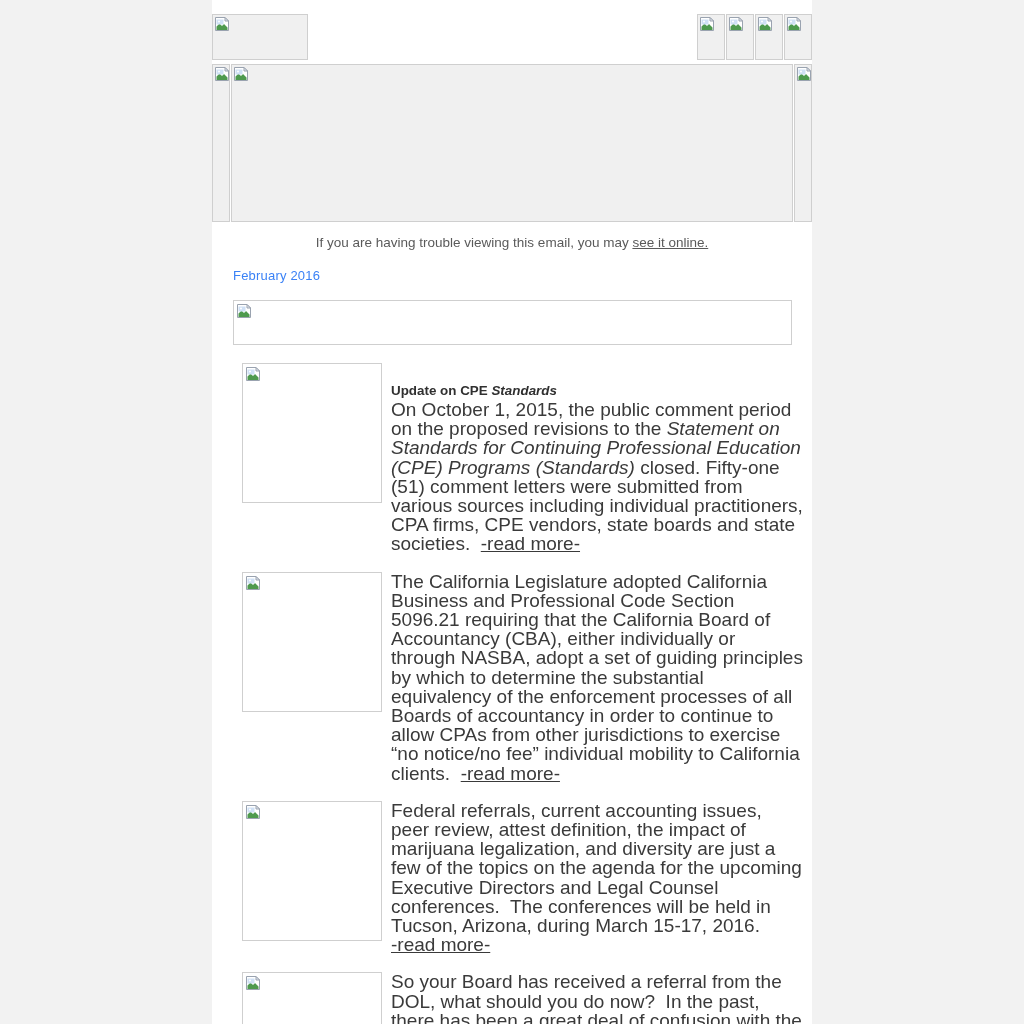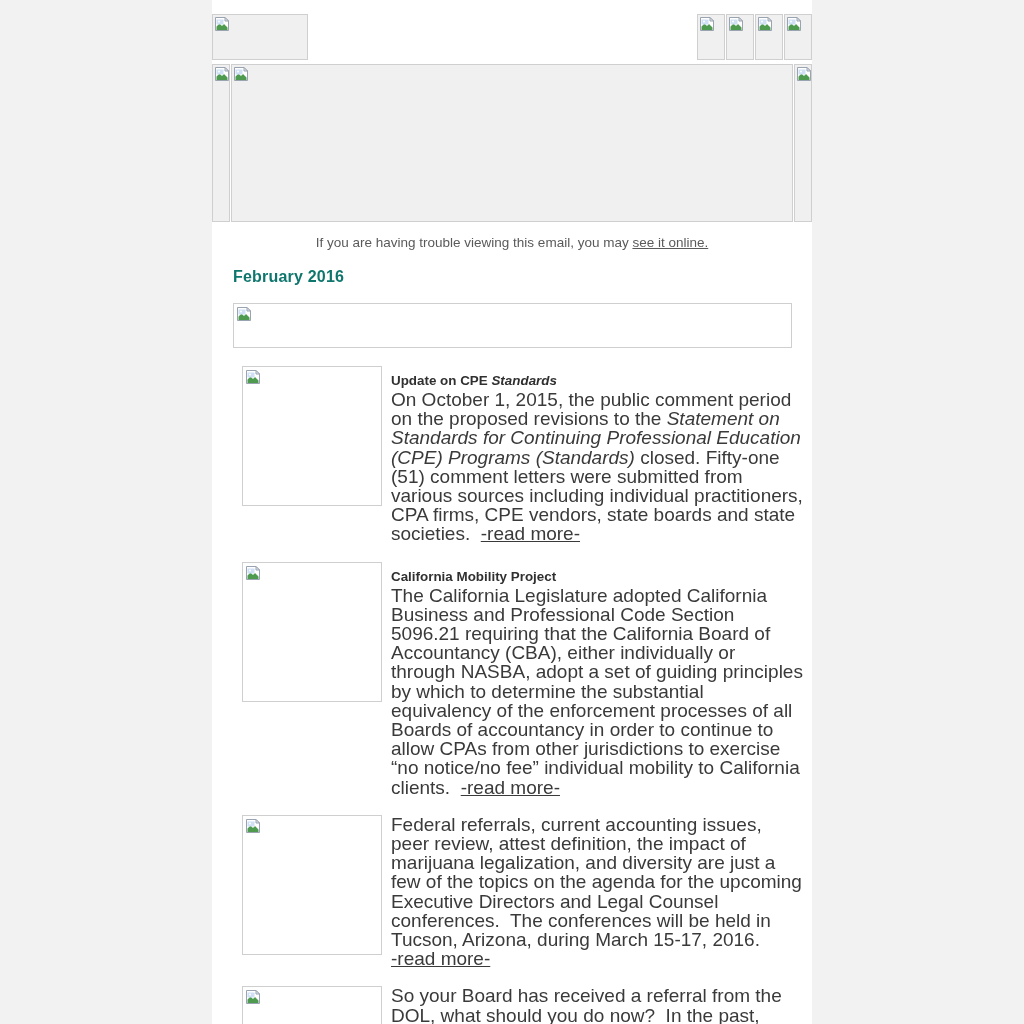--- a/index.html
+++ b/index.html
@@ -96,23 +96,23 @@
     padding: 12px 0 0 0;
     line-height: 18px;
   }
   .view-notice a {
     color: #5a5a5a;
     text-decoration: underline;
   }
 
   
   .issue-date {
-    font-size: 16px;
-    font-weight: bold;
-    color: #0f766e;
+    font-size: 13px;
+    font-weight: normal;
+    color: #3b82f6;
     padding: 16px 0 0 21px;
     letter-spacing: .2px;
   }
 
   
   .banner-slot {
     margin: 17px 20px 0 21px;
     height: 45px;
     border: 1px solid #cfcfcf;
     background: #ffffff;
@@ -140,21 +140,21 @@
   }
   .article-body {
     margin-left: 9px;
     flex: 1 1 auto;
   }
   .article-title {
     font-size: 13.4px;
     font-weight: bold;
     color: #303030;
     line-height: 19px;
-    margin: 5px 0 0 0;
+    margin: 18px 0 0 0;
   }
   .article-title em {
     font-style: italic;
   }
   .article-text {
     font-size: 19px;
     color: #3a3a3a;
     line-height: 19.2px;
     margin: 0;
   }
@@ -287,21 +287,20 @@
         <div class="article-thumb">
           <svg class="broken-ico" viewBox="0 0 16 16">
             <path d="M1.5 1.5h9.5l3.5 3.5v9.5h-13z" fill="#ffffff" stroke="#9aa3b0" stroke-width="1"></path>
             <path d="M11 1.5L14.5 5H11z" fill="#e4e8ef" stroke="#9aa3b0" stroke-width="1"></path>
             <path d="M2.5 10.5l3-3 2.5 2.5 2-2 3.5 3.5v2.5h-11z" fill="#4e9a4e"></path>
             <path d="M2.5 3.5h7v5h-7z" fill="#cfe0f5"></path>
             <circle cx="5" cy="5.6" r="1" fill="#ffffff"></circle>
           </svg>
         </div>
         <div class="article-body">
-          <div class="article-title"><span>California Mobility Project</span></div>
           <p class="article-text"><span>The California Legislature adopted California Business and Professional Code Section 5096.21 requiring that the California Board of Accountancy (CBA), either individually or through NASBA, adopt a set of guiding principles by which to determine the substantial equivalency of the enforcement processes of all Boards of accountancy in order to continue to allow CPAs from other jurisdictions to exercise “no notice/no fee” individual mobility to California clients.&nbsp; </span><a href="#" class="read-more">-read more-</a></p>
         </div>
       </div>
       <div class="article">
         <div class="article-thumb">
           <svg class="broken-ico" viewBox="0 0 16 16">
             <path d="M1.5 1.5h9.5l3.5 3.5v9.5h-13z" fill="#ffffff" stroke="#9aa3b0" stroke-width="1"></path>
             <path d="M11 1.5L14.5 5H11z" fill="#e4e8ef" stroke="#9aa3b0" stroke-width="1"></path>
             <path d="M2.5 10.5l3-3 2.5 2.5 2-2 3.5 3.5v2.5h-11z" fill="#4e9a4e"></path>
             <path d="M2.5 3.5h7v5h-7z" fill="#cfe0f5"></path>

